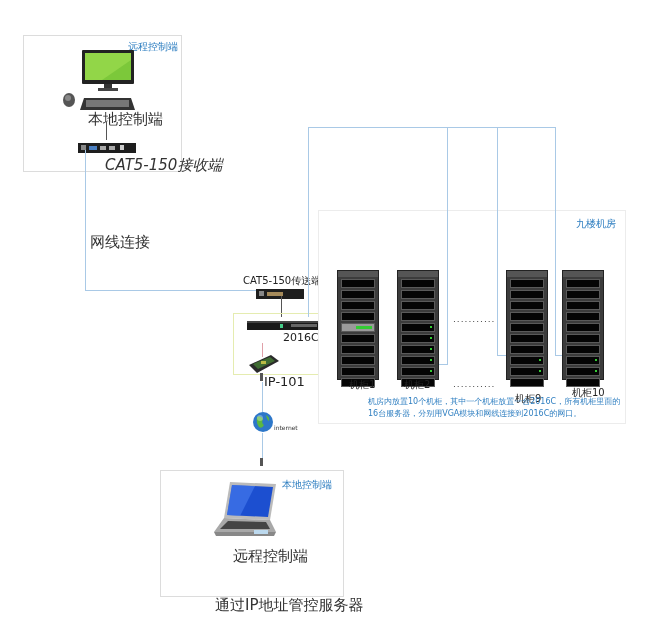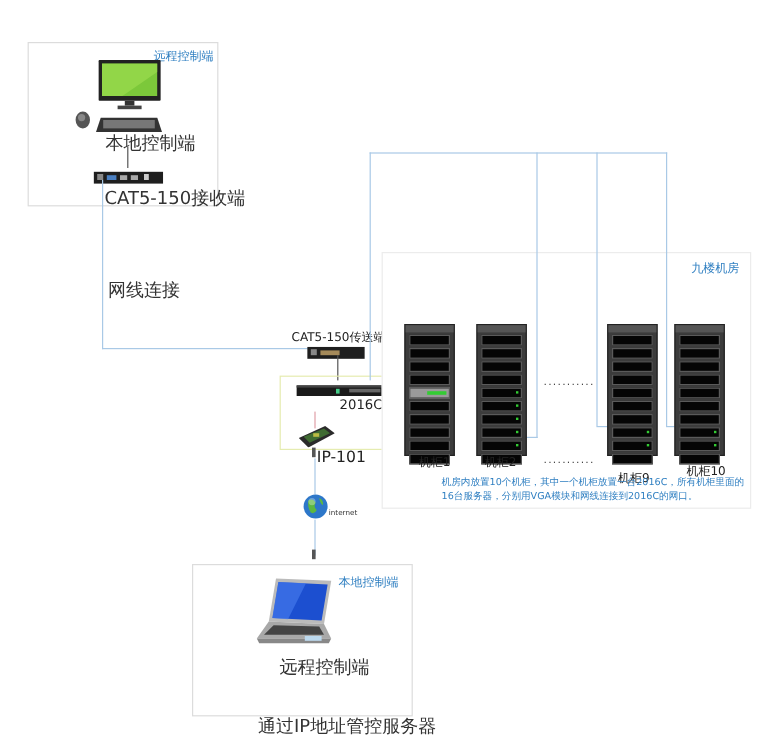--- a/index.html
+++ b/index.html
@@ -57,21 +57,21 @@
 <div class="abs" style="left:78px;top:140px;width:58px;height:12px;">
   <svg width="58" height="12" viewBox="0 0 58 12">
       <rect x="0" y="0" width="58" height="10" fill="#1e1e1e"></rect>
       <rect x="3" y="2" width="5" height="5" fill="#888"></rect>
       <rect x="11" y="3" width="8" height="4" fill="#4a7fc1"></rect>
       <rect x="22" y="3" width="6" height="4" fill="#aaa"></rect>
       <rect x="31" y="3" width="6" height="4" fill="#aaa"></rect>
       <rect x="42" y="2" width="4" height="5" fill="#ccc"></rect>
     </svg>
 </div>
-<div class="lbl" style="left:87px;top:156px;">CAT5-150接收端</div>
+<div class="lbl" style="left:105px;top:156px;font-style:italic;">CAT5-150接收端</div>
 
 <div class="line" style="left:85px;top:150px;width:1px;height:141px;"></div>
 <div class="line" style="left:85px;top:290px;width:175px;height:1px;"></div>
 <div class="lbl" style="left:90px;top:233px;">网线连接</div>
 
 <div class="lbl-dark" style="left:243px;top:274px;">CAT5-150传送端</div>
 <div class="abs" style="left:256px;top:285px;width:48px;height:11px;">
   <svg width="48" height="11" viewBox="0 0 48 11">
       <rect x="0" y="0" width="48" height="10" fill="#1e1e1e"></rect>
       <rect x="3" y="2" width="5" height="5" fill="#888"></rect>

